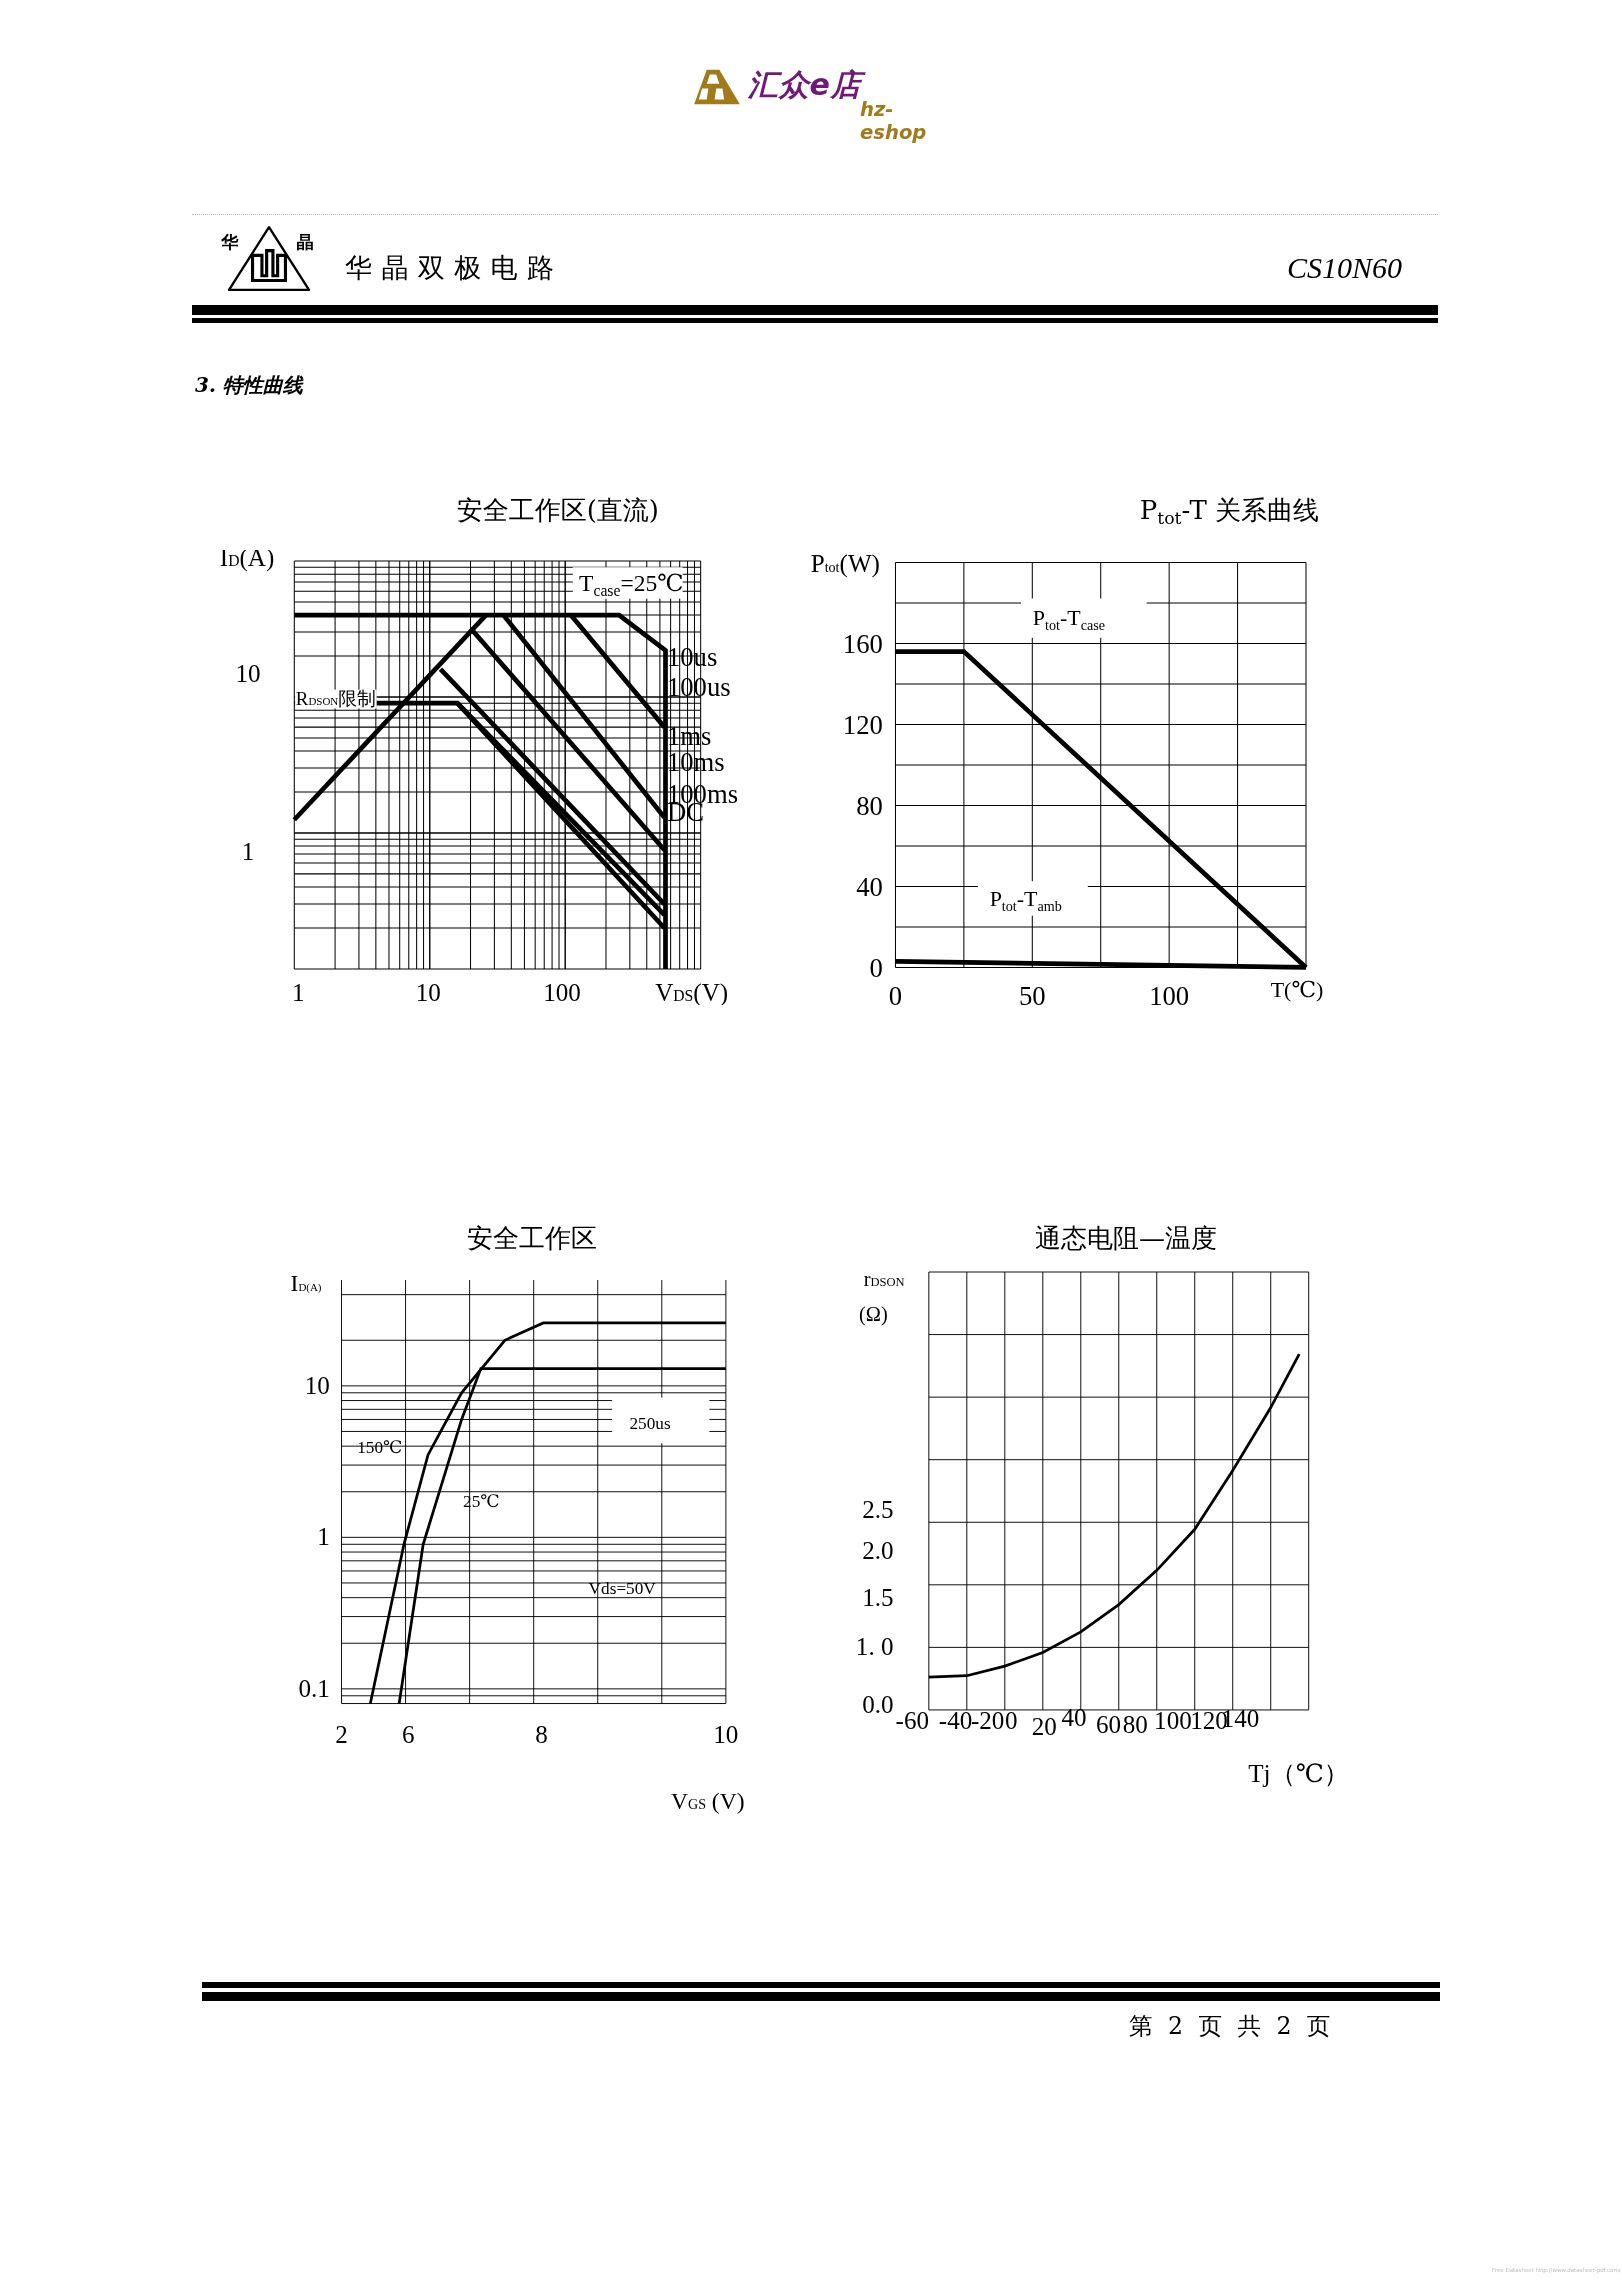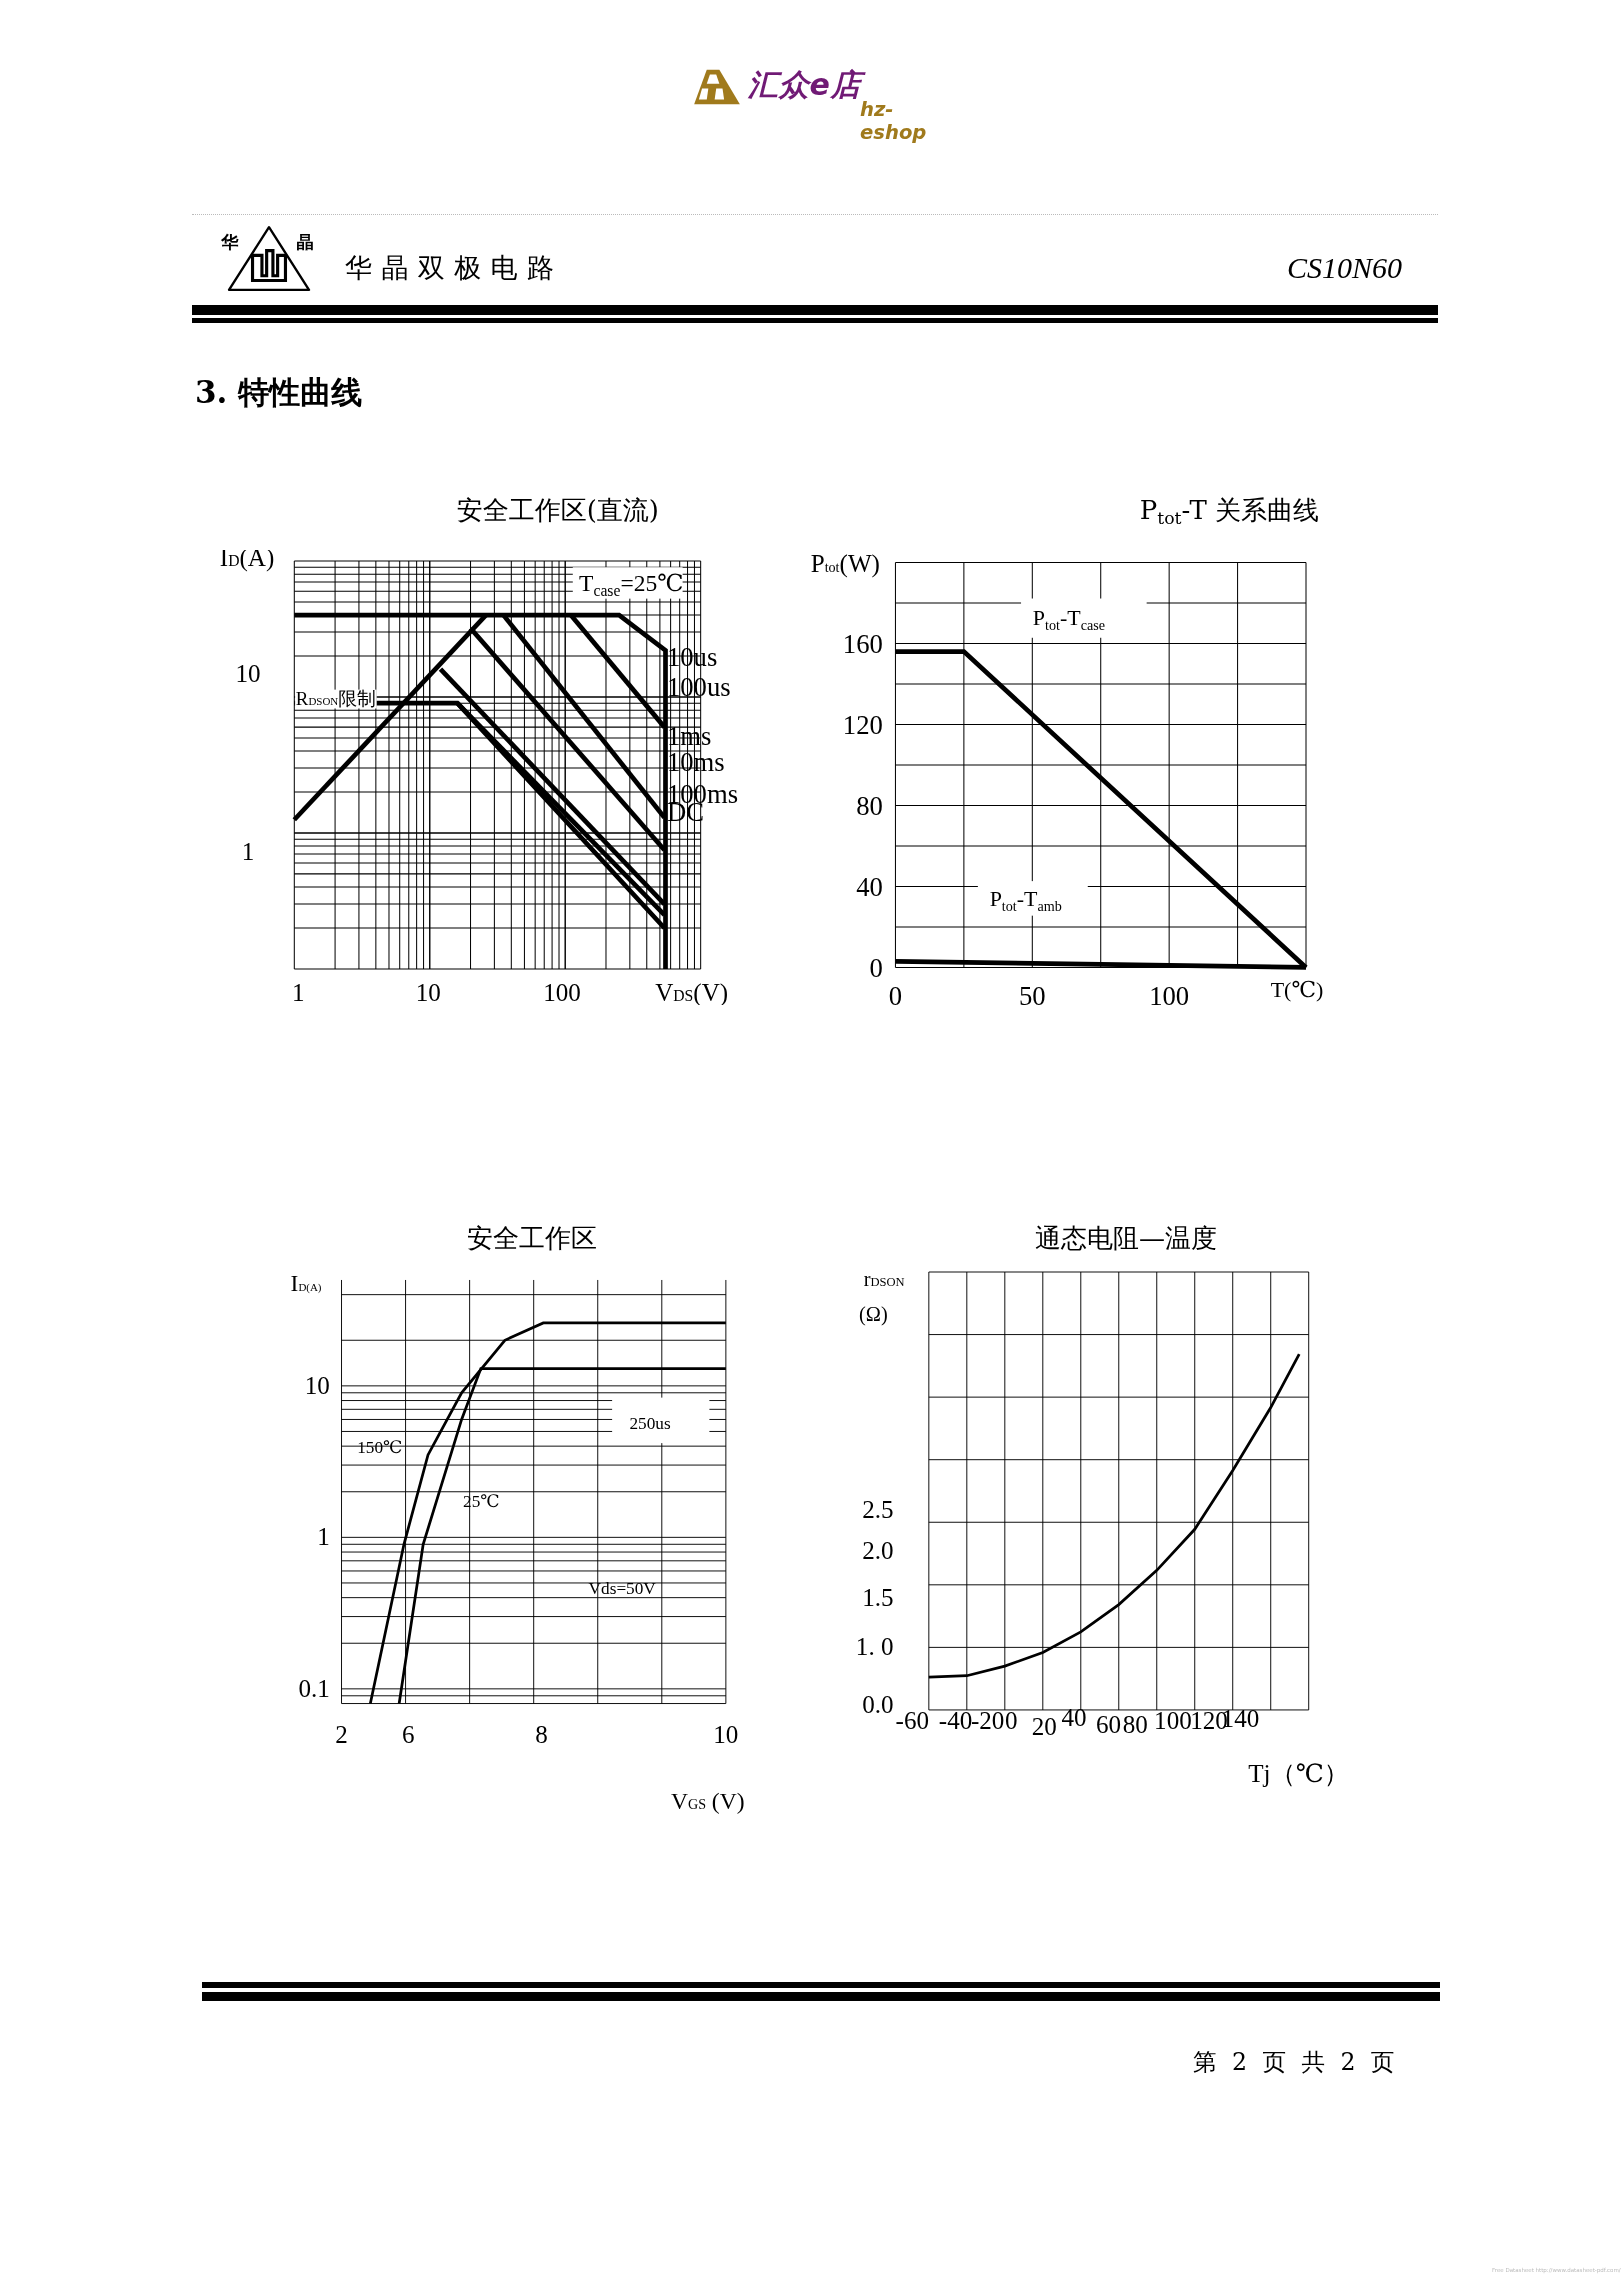--- a/index.html
+++ b/index.html
@@ -6,23 +6,23 @@
   body { width:1623px; height:2295px; position:relative; overflow:hidden;
          font-family:"Liberation Serif","DejaVu Serif",serif; color:#000; }
   .abs { position:absolute; }
   .logo-wrap { left:691px; top:63px; width:251px; height:63px; }
   .logo-cn { position:absolute; left:57px; top:1.6px; font-family:"DejaVu Sans",sans-serif; font-size:30px; font-style:italic; font-weight:bold; color:#701a75; letter-spacing:0.8px; }
   .logo-en { position:absolute; left:133px; top:35px; font-family:"DejaVu Sans",sans-serif; font-size:19.6px; font-style:italic; font-weight:bold; color:#a07a1c;margin-left:36px; }
   .hdr-dotted { left:192px; top:214px; width:1246px; border-top:0.8px dotted #bbb; }
   .hdr-company { left:345px; top:250px; font-family:"DejaVu Sans",sans-serif; font-size:27px; letter-spacing:9.4px; }
   .hdr-part { left:1287px; top:251px; font-size:30px;font-style:italic; }
   .bar { background:#000; }
-  .section-title { left:195px; top:372px; font-size:31px; font-weight:bold; font-family:"DejaVu Serif",serif; }
+  .section-title { left:195px; top:372px; font-size:20px; font-weight:bold; font-family:"DejaVu Serif",serif;font-style:italic; }
   .chart-title { font-size:26px; text-align:right; font-family:"DejaVu Serif",serif; }
-  .page-no { left:1193px; top:2010px; font-size:23.6px; font-family:"DejaVu Serif",serif; word-spacing:7.9px;margin-top:36px; }
+  .page-no { left:1129px; top:2010px; font-size:23.6px; font-family:"DejaVu Serif",serif; word-spacing:7.9px; }
   .footer-note { left:1492px; top:2267px; font-size:5.5px; color:#bbb; font-family:"DejaVu Sans",sans-serif; }
   svg text { font-family:"Liberation Serif","DejaVu Serif",serif; }
 </style>
 </head>
 <body>
 
 <div class="abs logo-wrap">
   <svg class="abs" style="left:0;top:4.7px" width="52" height="38" viewBox="0 0 66 48">
     <polygon points="20,2 36,2 62,46 4,46" fill="#a07a1c"></polygon>
     <polygon points="24,8 32,8 36,20 20,20" fill="#fff"></polygon>

